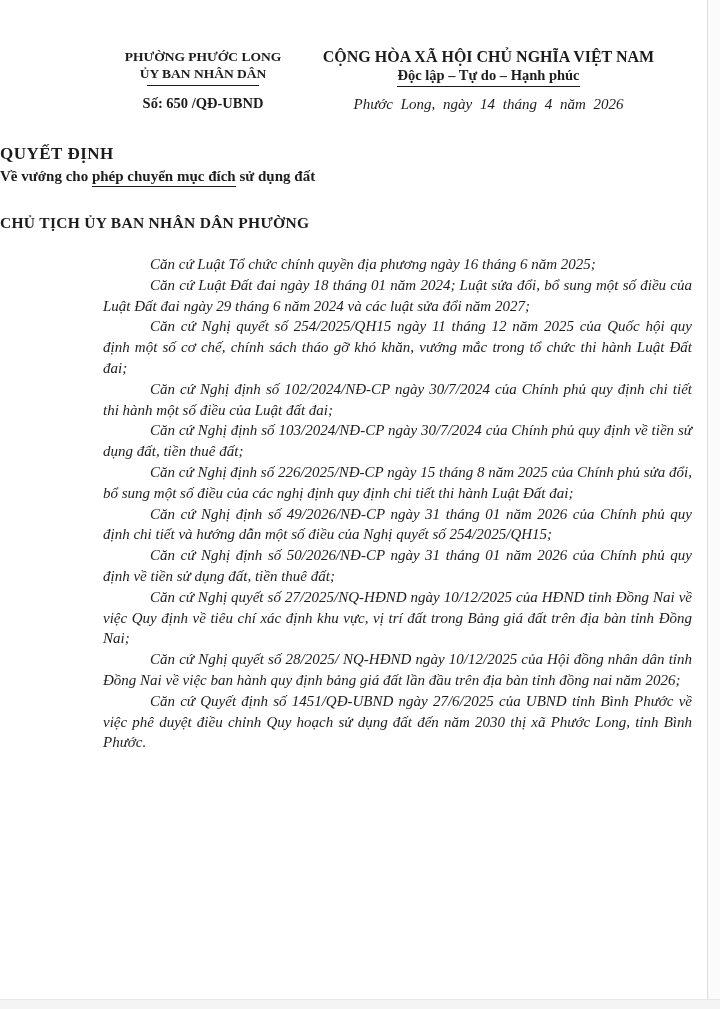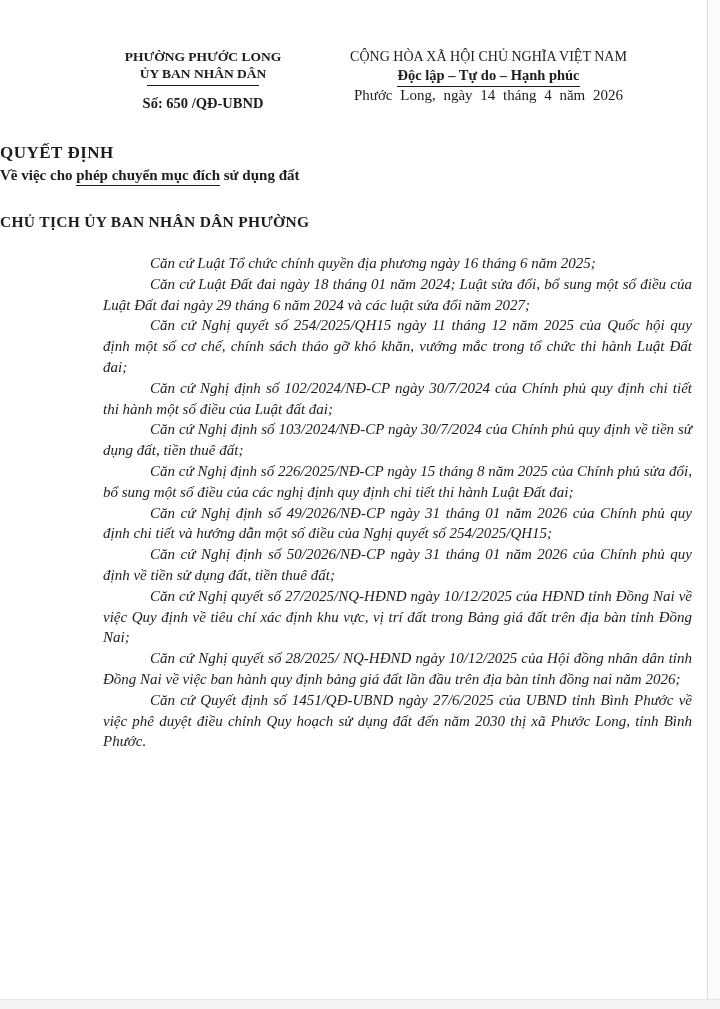--- a/index.html
+++ b/index.html
@@ -55,38 +55,40 @@
     border-bottom: 1.5px solid #1c1c1c;
     margin: 3px auto 8px auto;
   }
   .doc-number {
     font-size: 14.5px;
     line-height: 18px;
     white-space: nowrap;
     font-weight: bold;
   }
   .nation-line {
-    font-weight: normal;
-    font-size: 14px;
+    font-weight: bold;
+    font-size: 16px;
     line-height: 17px;
     white-space: nowrap;
   }
   .motto-line {
     font-weight: bold;
     font-size: 14.5px;
     line-height: 18px;
     display: inline-block;
     border-bottom: 1.5px solid #1c1c1c;
     padding-bottom: 2px;
     margin-top: 1px;
     white-space: nowrap;
     text-align: center;
   }
   .date-line {
+    font-style: italic;
     font-size: 15px;
+    margin-top: 9px;
     word-spacing: 4px;
     white-space: nowrap;
   }
 
   
   .title-block {
     text-align: left;
     margin-top: 30px;
   }
   .title-main {
@@ -138,21 +140,21 @@
     <div class="nation-line">CỘNG HÒA XÃ HỘI CHỦ NGHĨA VIỆT NAM</div>
     <div>
       <span class="motto-line">Độc lập – Tự do – Hạnh phúc</span>
     </div>
     <div class="date-line">Phước Long, ngày 14 tháng 4 năm 2026</div>
   </div>
 </div>
 
 <div class="title-block">
   <div class="title-main">QUYẾT ĐỊNH</div>
-  <div class="title-sub"><span>Về việc cho </span><span class="u">phép chuyển mục đích</span><span> sử dụng đất</span></div>
+  <div class="title-sub"><span>Về vướng cho </span><span class="u">phép chuyển mục đích</span><span> sử dụng đất</span></div>
   <div class="authority">CHỦ TỊCH ỦY BAN NHÂN DÂN PHƯỜNG</div>
 </div>
 
 <div class="body-text">
   <p>Căn cứ Luật Tổ chức chính quyền địa phương ngày 16 tháng 6 năm 2025;</p>
   <p>Căn cứ Luật Đất đai ngày 18 tháng 01 năm 2024; Luật sửa đổi, bổ sung một số điều của Luật Đất đai ngày 29 tháng 6 năm 2024 và các luật sửa đổi năm 2027;</p>
   <p>Căn cứ Nghị quyết số 254/2025/QH15 ngày 11 tháng 12 năm 2025 của Quốc hội quy định một số cơ chế, chính sách tháo gỡ khó khăn, vướng mắc trong tổ chức thi hành Luật Đất đai;</p>
   <p>Căn cứ Nghị định số 102/2024/NĐ-CP ngày 30/7/2024 của Chính phủ quy định chi tiết thi hành một số điều của Luật đất đai;</p>
   <p>Căn cứ Nghị định số 103/2024/NĐ-CP ngày 30/7/2024 của Chính phủ quy định về tiền sử dụng đất, tiền thuê đất;</p>
   <p>Căn cứ Nghị định số 226/2025/NĐ-CP ngày 15 tháng 8 năm 2025 của Chính phủ sửa đổi, bổ sung một số điều của các nghị định quy định chi tiết thi hành Luật Đất đai;</p>

